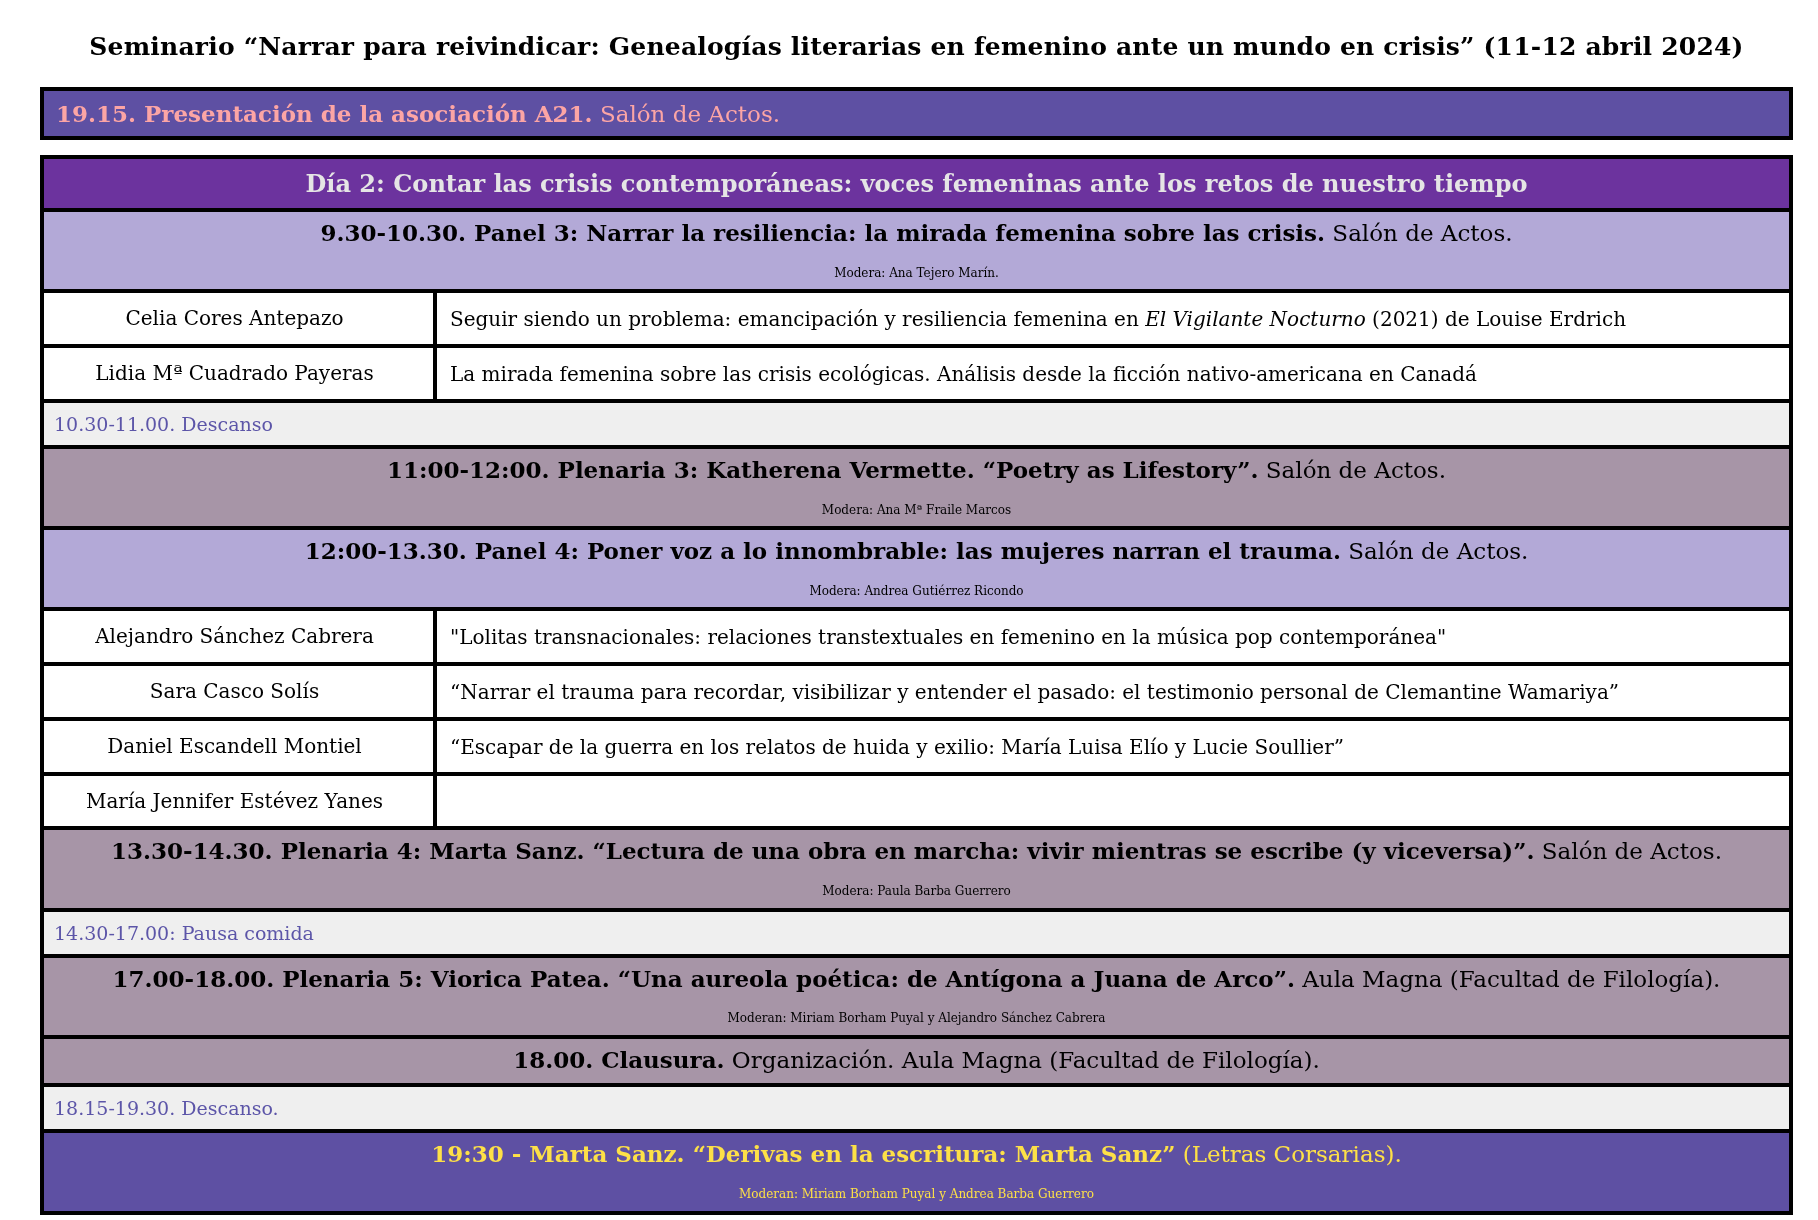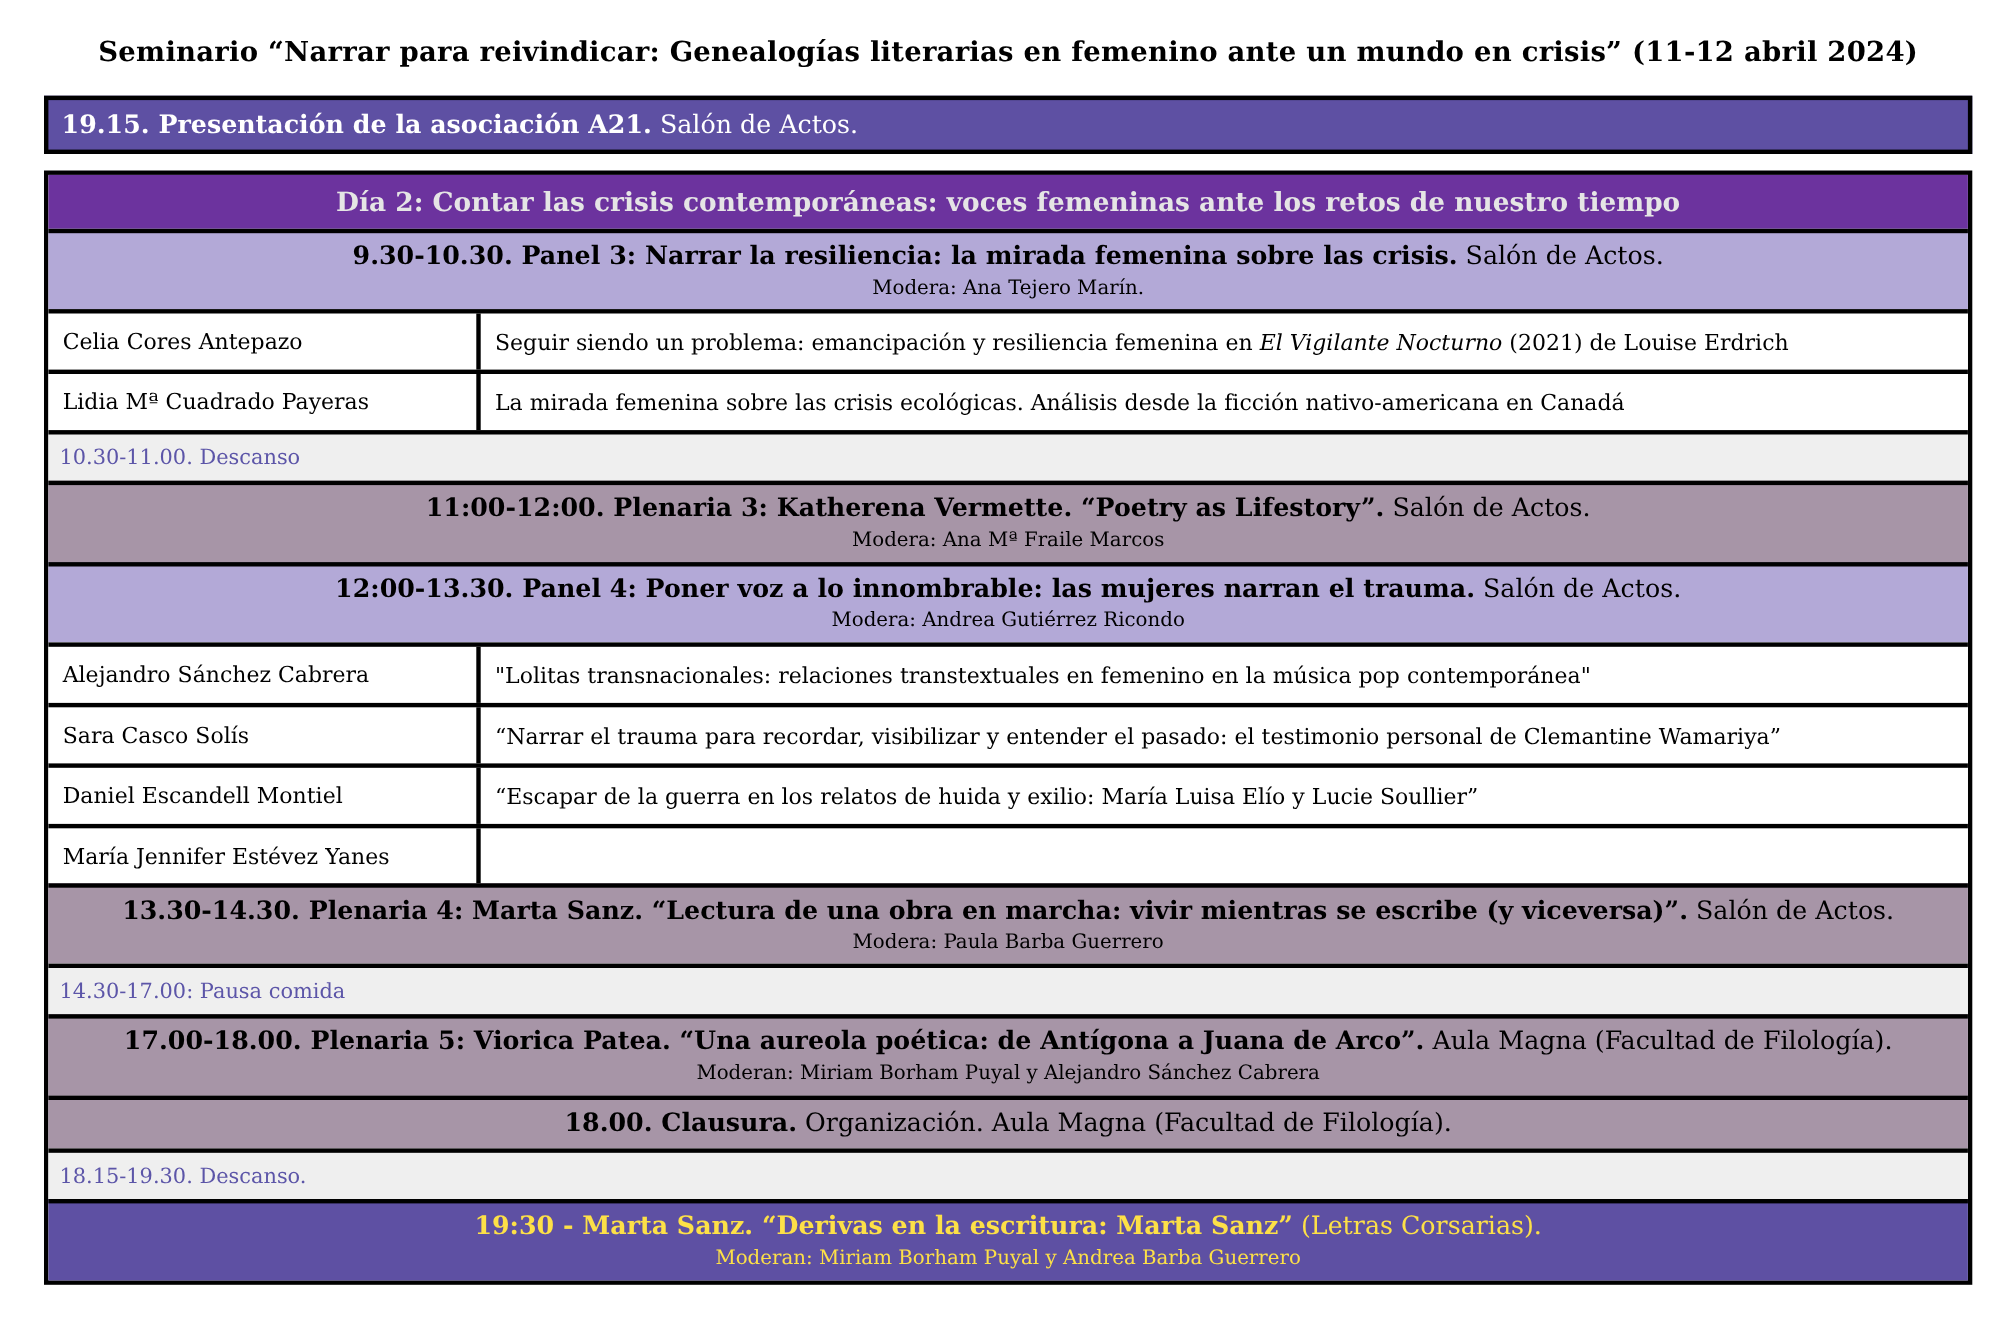--- a/index.html
+++ b/index.html
@@ -15,21 +15,21 @@
   }
   .doc-title{
     font-size:25px;
     font-weight:bold;
     text-align:center;
     margin:6px 0 26px 0;
     letter-spacing:0.2px;
   }
   .bar{
     border:4px solid #000;
-    color:#ffffff;
+    color:#fca5a5;
     font-size:23px;
     padding:9px 12px;
     margin-bottom:15px;
     background:var(--slate,#5e50a3);
   }
   .bar .b{font-weight:bold;}
   .sched-table{
     border:4px solid #000;
   }
   .day-header{
@@ -40,27 +40,28 @@
     text-align:center;
     padding:10px 12px;
   }
   .row{border-top:4px solid #000;}
   .session{padding:7px 12px 9px 12px;text-align:center;}
   .bg-light{background:var(--light,#b3a9d7);}
   .bg-mauve{background:var(--mauve,#a795a7);}
   .bg-slate{background:var(--slate,#5e50a3);color:#fde047;}
   .session-title{font-size:23px;line-height:1.25;}
   .session-title .b{font-weight:bold;}
-  .moderator{font-size:18px;margin-top:3px;line-height:1.2;}
+  .moderator{font-size:12px;margin-top:18px;line-height:1.2;}
   .pair{display:flex;background:#ffffff;}
   .name-cell{
     flex:0 0 393px;width:393px;box-sizing:border-box;
     border-right:4px solid #000;
-    padding:13px 8px 13px 13px;
+    padding:13px 8px 13px 0;
     font-size:20px;
+    text-align:center;
   }
   .title-cell{
     flex:1;
     padding:14px 14px 13px 13px;
     font-size:20px;
   }
   .break-row{
     background:var(--breakbg,#efefef);
     color:var(--breaktx,#5c55a8);
     font-size:19px;

